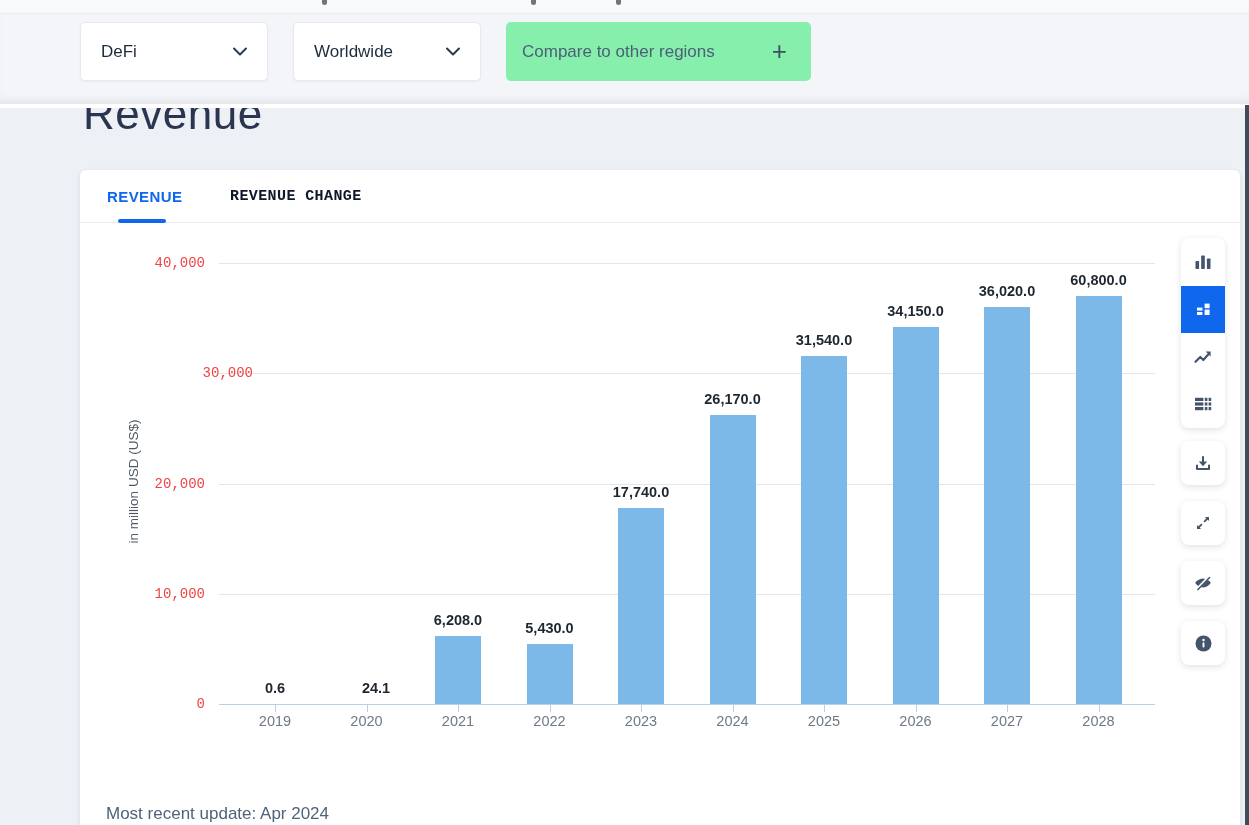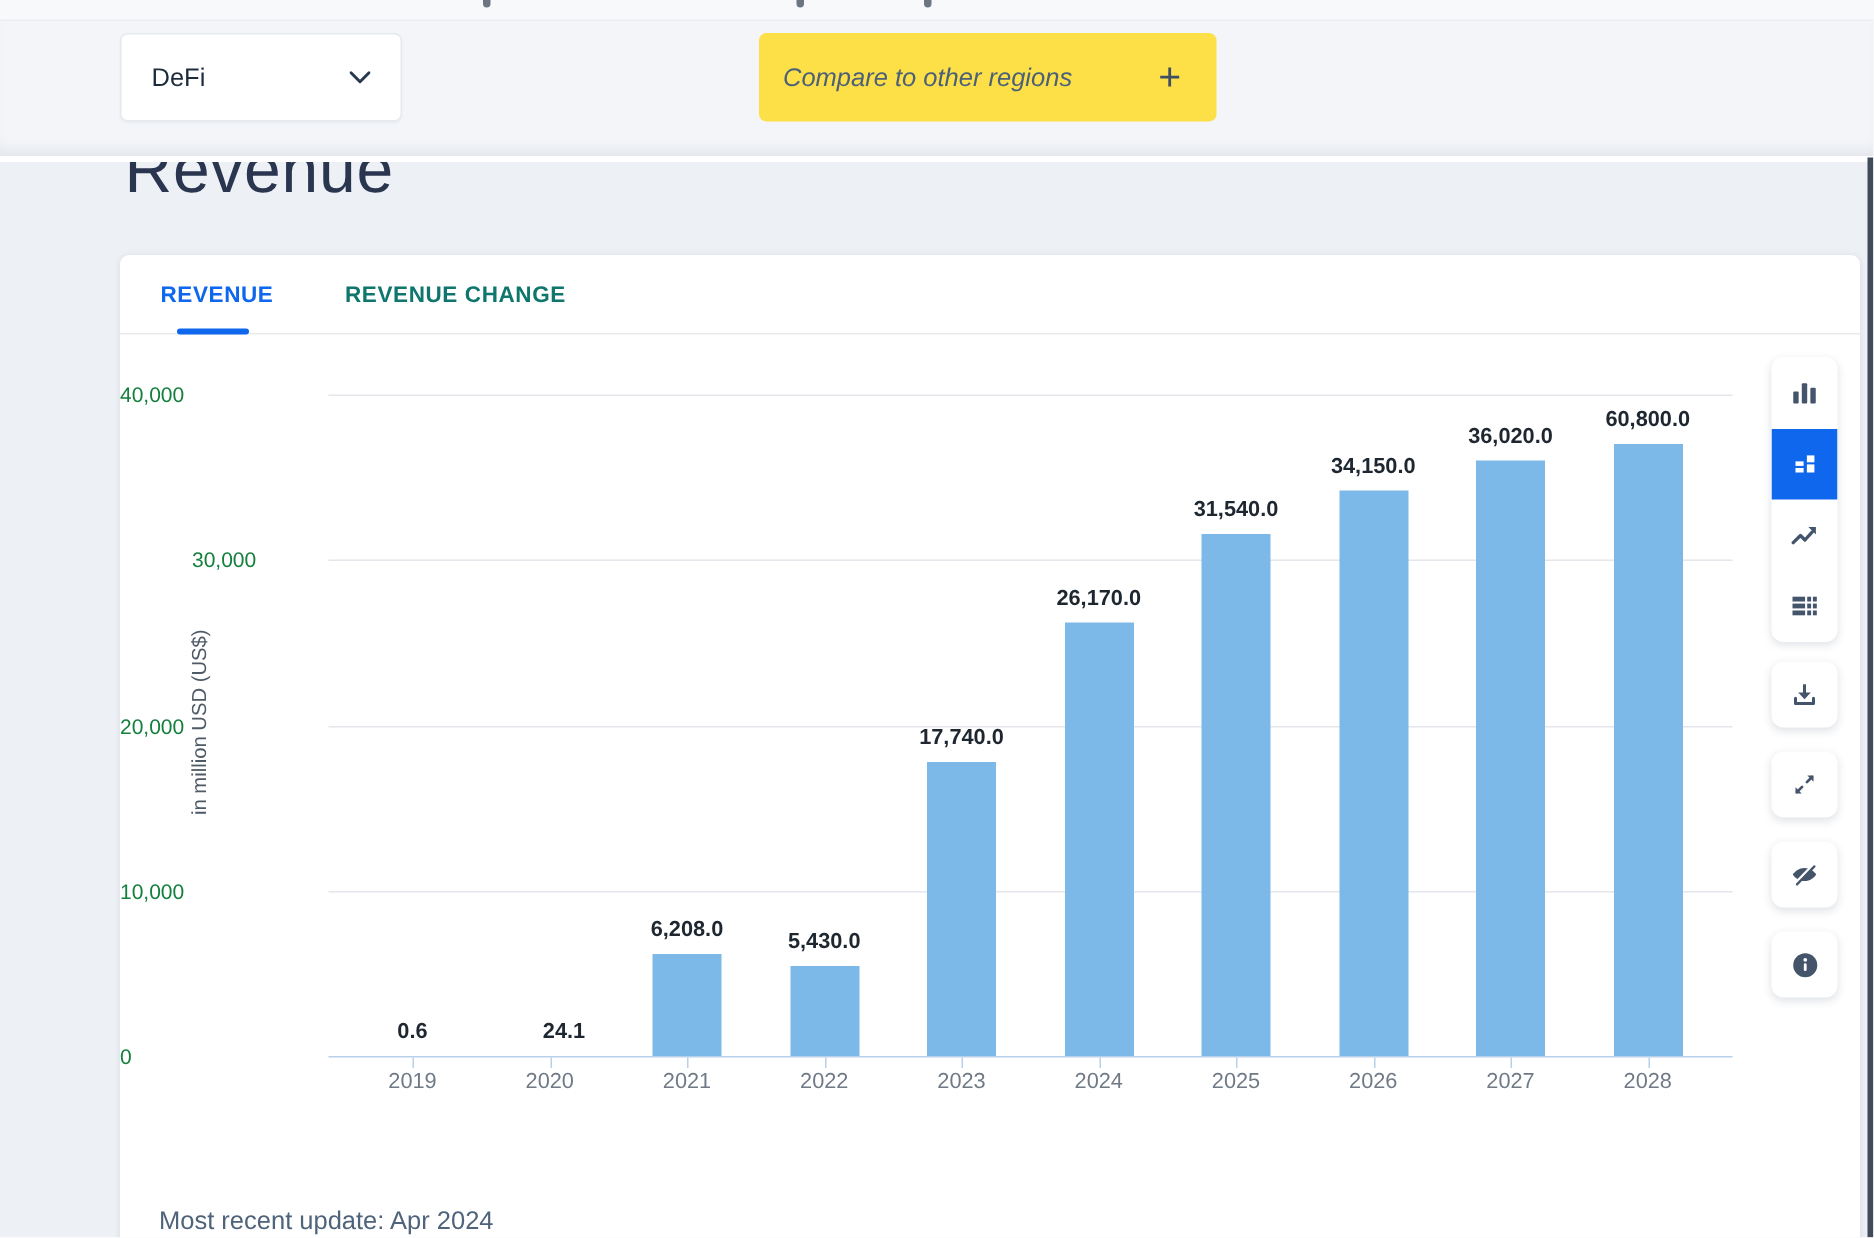--- a/index.html
+++ b/index.html
@@ -9,44 +9,44 @@
   
   .topbar{position:absolute;left:0;top:0;width:1249px;height:104px;background:#f3f5f8;
           border-bottom:4px solid #ffffff;z-index:5;
           box-shadow:inset 0 -8px 10px -6px rgba(90,105,130,.14);}
   .topstrip{position:absolute;left:0;top:0;width:100%;height:13px;background:#f8f9fb;border-bottom:1px solid #ebedf1;}
   .frag{position:absolute;width:5px;height:5px;border-radius:0 0 50% 50%;background:#6c7682;top:0;}
   .dropdown{position:absolute;top:22px;height:59px;background:#ffffff;border:1px solid #e6e9ee;border-radius:5px;
             box-shadow:0 1px 2px rgba(40,60,90,.05);display:flex;align-items:center;justify-content:space-between;
             padding:0 20px 0 20px;box-sizing:border-box;cursor:pointer;}
   .dropdown .lbl{font-size:17px;color:#1d2c3d;}
-  .btn-compare{position:absolute;top:22px;left:506px;width:305px;height:59px;background:#fde047;border-radius:5px;
+  .btn-compare{position:absolute;top:22px;left:506px;width:305px;height:59px;background:#86efac;border-radius:5px;
                display:flex;align-items:center;justify-content:space-between;padding:0 24px 0 16px;
-               box-sizing:border-box;cursor:pointer;font-style:italic;}
+               box-sizing:border-box;cursor:pointer;}
   .btn-compare .lbl{font-size:17px;color:#4c6078;}
   .plus{font-size:26px;font-weight:300;color:#3f4f63;line-height:1;margin-top:-2px;}
 
   
   .title-clip{position:absolute;left:83px;top:108px;height:26px;width:420px;overflow:hidden;z-index:1;}
   .title-clip h1{margin:-16px 0 0 0;font-size:44px;line-height:44px;font-weight:300;color:#2a3650;letter-spacing:.5px;}
 
   
   .card{position:absolute;left:80px;top:170px;width:1160px;height:700px;background:#ffffff;border-radius:6px;
         box-shadow:0 1px 4px rgba(25,47,80,.10);}
   .tabs{position:absolute;left:0;top:0;width:100%;height:53px;border-bottom:1px solid #e9ebef;box-sizing:border-box;}
   .tab{position:absolute;top:0;height:53px;line-height:53px;font-size:15px;font-weight:700;letter-spacing:.4px;cursor:pointer;}
   .tab.active{color:var(--accent);}
-  .tab.inactive{color:#0f766e;}
+  .tab.inactive{color:#0f172a;font-family:Liberation Mono, monospace;}
   .tab-underline{position:absolute;left:38px;top:49px;width:48px;height:4px;border-radius:2px;background:var(--accent);}
 
   
   .plot{position:absolute;left:0;top:0;width:1160px;height:700px;}
   .gridline{position:absolute;height:1px;background:#e3e6ea;}
   .axisline{position:absolute;height:1px;background:#b7d1ea;}
-  .ytick{position:absolute;left:0;width:125px;font-size:14px;color:#15803d;height:18px;line-height:18px;}
+  .ytick{position:absolute;left:0;width:125px;text-align:right;font-size:14px;color:#ef4444;height:18px;line-height:18px;font-family:Liberation Mono, monospace;}
   .ylabel{position:absolute;left:-47px;top:304px;width:200px;text-align:center;font-size:13.5px;color:#4e5a66;
           transform:rotate(-90deg);transform-origin:center;}
   .bar{position:absolute;width:46px;}
   .xtick{position:absolute;width:1px;height:7px;background:#b7d1ea;}
   .xlabel{position:absolute;width:92px;text-align:center;font-size:14.5px;color:#6f7a86;}
   .vlabel{position:absolute;width:120px;text-align:center;font-size:14.5px;font-weight:700;color:#1e2730;height:18px;line-height:18px;}
 
   .notes{position:absolute;left:26px;width:1080px;font-size:17px;color:#4f637b;}
 
   
@@ -76,20 +76,26 @@
     <div class="frag" style="left:531px"></div>
     <div class="frag" style="left:616px"></div>
 
     <div class="dropdown" style="left:80px;width:188px">
       <span class="lbl">DeFi</span>
       <svg class="icon" width="14" height="9" viewBox="0 0 14 9">
         <polyline points="1,1.5 7,7.5 13,1.5" fill="none" stroke="#2a3a4d" stroke-width="2" stroke-linecap="round" stroke-linejoin="round"></polyline>
       </svg>
     </div>
 
+    <div class="dropdown" style="left:293px;width:188px">
+      <span class="lbl">Worldwide</span>
+      <svg class="icon" width="14" height="9" viewBox="0 0 14 9">
+        <polyline points="1,1.5 7,7.5 13,1.5" fill="none" stroke="#2a3a4d" stroke-width="2" stroke-linecap="round" stroke-linejoin="round"></polyline>
+      </svg>
+    </div>
 
     <div class="btn-compare">
       <span class="lbl">Compare to other regions</span>
       <span class="plus">+</span>
     </div>
   </div>
 
   <div class="card">
     <div class="tabs">
       <span class="tab active" style="left:27px">REVENUE</span>

